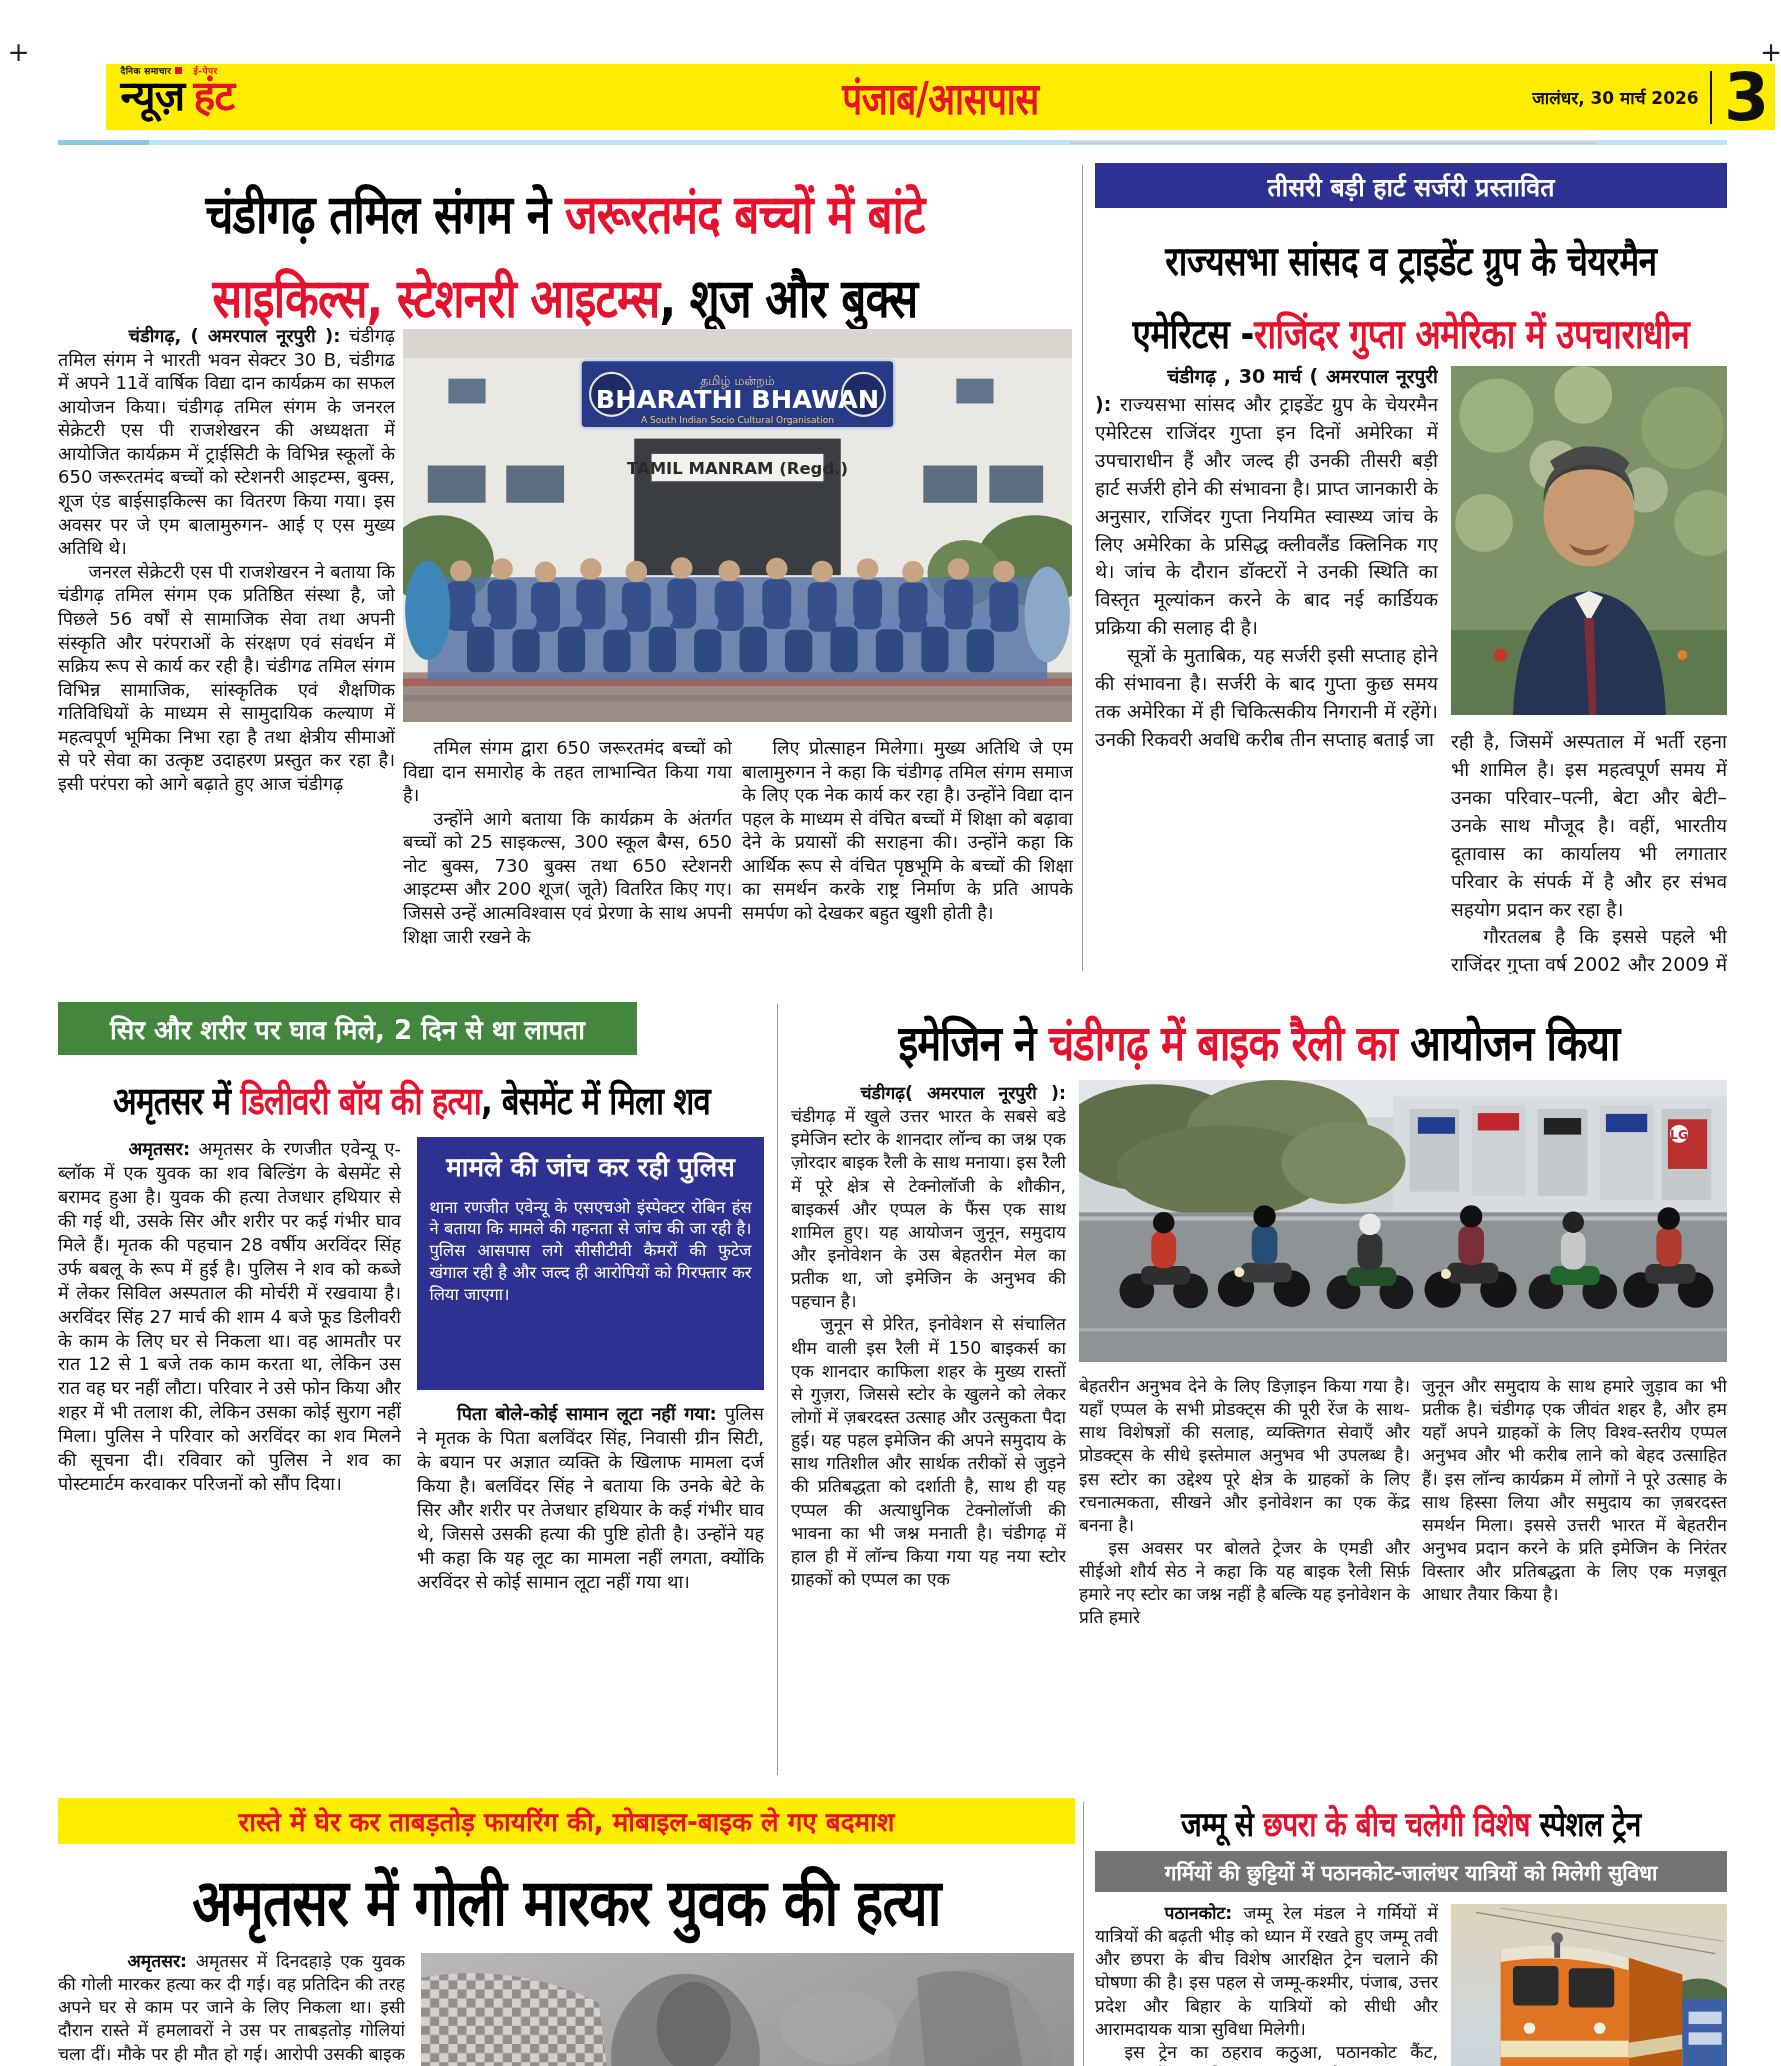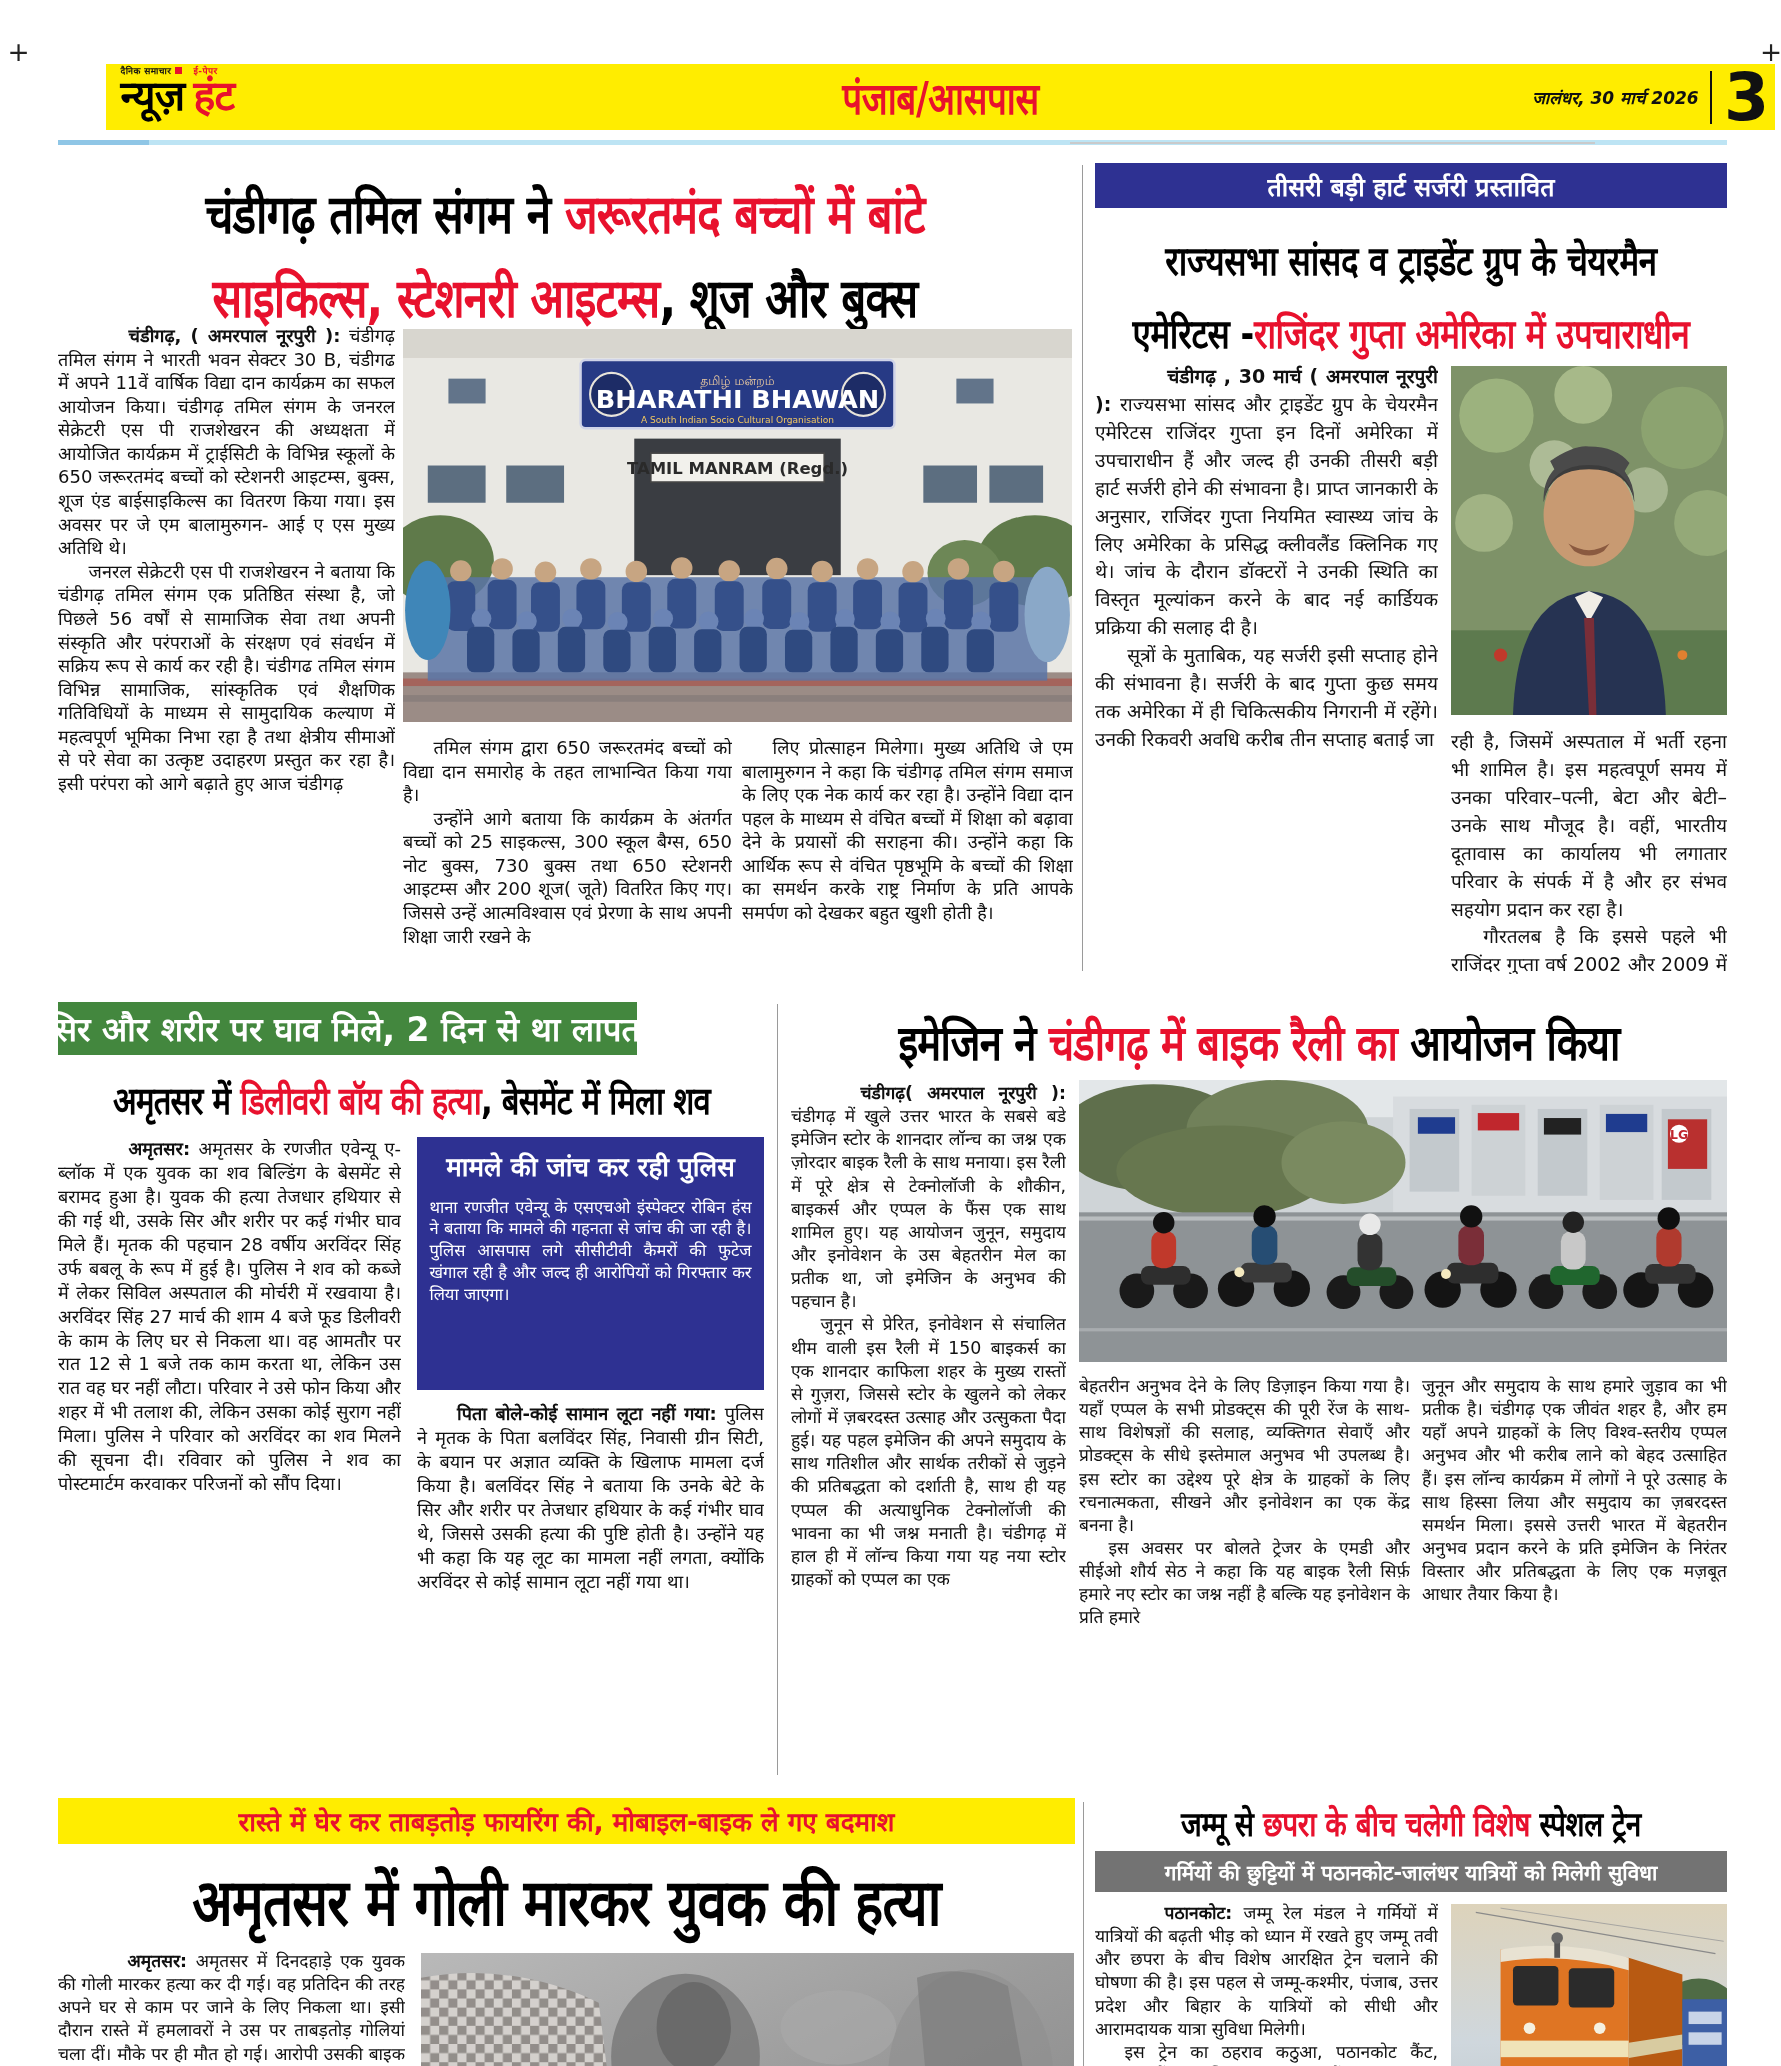--- a/index.html
+++ b/index.html
@@ -12,21 +12,21 @@
   .masthead{left:58px;top:64px;width:1669px;height:66px;background:#FFED00;margin-left:48px;}
   .mast-logo{position:absolute;left:14.5px;top:2.5px;line-height:1;}
   .taglines{font-size:9px;font-weight:700;letter-spacing:0.4px;}
   .tag-l{color:#111;} .tag-r{color:#E8112D;margin-left:7.4px;}
   .tagsq{display:inline-block;width:6.6px;height:6.6px;background:#E8112D;margin:0 4.1px;}
   .logo-row{font-size:41px;font-weight:800;letter-spacing:-0.8px;}
   .logo-b{color:#000;} .logo-r{color:#E8112D;margin-left:9px;}
   .mast-title{position:absolute;left:50%;top:50%;transform:translate(-50%,-50%) scaleY(1.25);
               font-size:35px;font-weight:800;color:#E8112D;letter-spacing:-0.4px;white-space:nowrap;}
   .mast-right{position:absolute;right:5.8px;top:0;height:100%;display:flex;align-items:center;gap:11.6px;}
-  .mast-date{font-size:17px;font-weight:700;color:#111;white-space:nowrap;font-style:italic;}
+  .mast-date{font-size:17px;font-weight:700;color:#111;white-space:nowrap;}
   .mast-sep{width:2.1px;height:53px;background:#111;}
   .mast-num{font-size:65px;font-weight:800;color:#111;line-height:1;}
 
   .blueline{left:58px;top:140px;width:1669px;height:5.4px;background:#BDE4F4;}
   .blueline .cap{position:absolute;left:0;top:0;width:91px;height:5.4px;background:#8FC6E6;}
   .blueline .gray{position:absolute;left:1012px;top:1.7px;width:525px;height:2.1px;background:#C9CACB;}
 
   .cropmark{font-size:26.4px;color:#222;font-weight:400;}
 
   
@@ -52,21 +52,21 @@
   .vr1{left:1082px;top:165px;height:806px;}
 
   
   .a2kick{left:1095px;top:163px;width:632px;height:45px;background:#2E3192;color:#fff;font-size:25px;}
   .a2hl{left:1095px;top:215px;width:632px;height:136px;font-size:33px;line-height:1.82;letter-spacing:-0.4px;}
   .a2c1{left:1095px;top:363px;width:343px;height:612px;}
   .ph2{left:1451px;top:366px;width:276px;height:349px;background:#7a8f6a;}
   .a2c2{left:1451px;top:728px;width:276px;height:246px;}
 
   
-  .a3kick{left:58px;top:1002px;width:579px;height:53px;background:#43873E;color:#fff;font-size:33px;}
+  .a3kick{left:58px;top:1002px;width:579px;height:53px;background:#43873E;color:#fff;font-size:26px;}
   .a3hl{left:58px;top:1063px;width:707px;height:62px;font-size:31px;line-height:62px;}
   .a3c1{left:58px;top:1137px;width:343px;height:638px;}
   .a3box{left:417px;top:1137px;width:347px;height:253px;background:#2E3192;color:#fff;padding:10.7px 12.4px;box-sizing:border-box;}
   .a3box .btitle{font-size:26px;font-weight:800;text-align:center;margin-bottom:13px;}
   .a3box .btext{font-size:16.5px;line-height:1.32;text-align:justify;}
   .a3sub{left:417px;top:1402px;width:347px;height:374px;}
   .vr2{left:777px;top:1004px;height:771px;}
 
   
   .a4hl{left:791px;top:1006px;width:936px;height:60px;font-size:40px;line-height:60px;}

